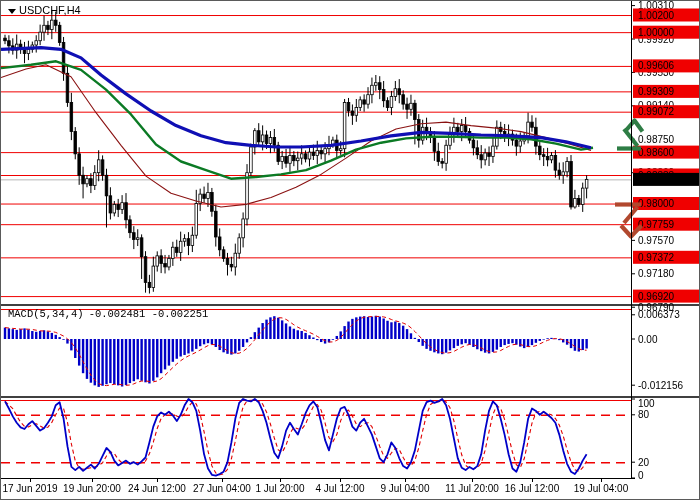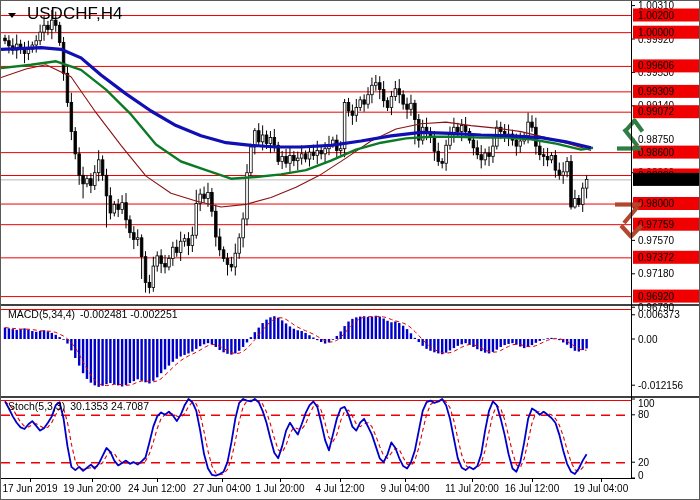--- a/index.html
+++ b/index.html
@@ -4,26 +4,26 @@
 <style>
   html,body{margin:0;padding:0;background:#fff;}
   .window{
     position:relative;width:700px;height:500px;background:#fff;
     border:1px solid #5a5a5a;box-sizing:border-box;overflow:hidden;
     font-family:"Liberation Sans",sans-serif;
   }
   #chart-svg{position:absolute;left:0;top:0;}
   #chart-svg text{font-family:"Liberation Sans",sans-serif;font-size:10px;fill:#000;}
   .title-bar{
-    position:absolute;left:7px;top:3px;display:flex;align-items:center;gap:11px;
-    font-size:17px;color:#000;z-index:5;white-space:nowrap;
+    position:absolute;left:7px;top:3px;display:flex;align-items:center;gap:3px;
+    font-size:11px;color:#000;z-index:5;white-space:nowrap;
   }
   .tri{width:0;height:0;border-left:4px solid transparent;border-right:4px solid transparent;
     border-top:5px solid #000;margin-top:2px;}
-  .ind-label{position:absolute;left:7px;font-size:10.5px;color:#000;z-index:5;white-space:nowrap;}
+  .ind-label{position:absolute;left:7px;font-size:10.5px;color:#000;z-index:5;white-space:nowrap;font-family:Liberation Mono, monospace;}
   #macd-label{top:307px;}
   #stoch-label{top:399px;}
   .ind-label .vals{margin-left:5px;}
 </style>
 </head>
 <body>
 
 <div class="window">
   <svg id="chart-svg" width="700" height="500">
       <g>
@@ -626,16 +626,13 @@
 
   <div class="title-bar">
     <span class="tri"></span>
     <span>USDCHF,H4</span>
   </div>
 
   <div class="ind-label" id="macd-label">
     <span>MACD(5,34,4)</span><span class="vals">-0.002481 -0.002251</span>
   </div>
 
-  <div class="ind-label" id="stoch-label">
-    <span>Stoch(5,3,3)</span><span class="vals">30.1353 24.7087</span>
-  </div>
 </div>
 
 </body></html>

